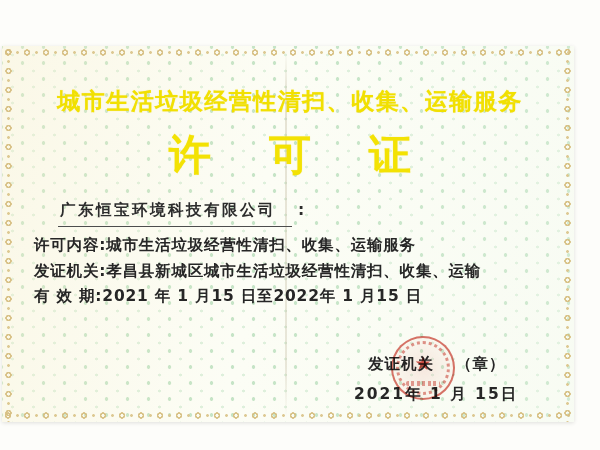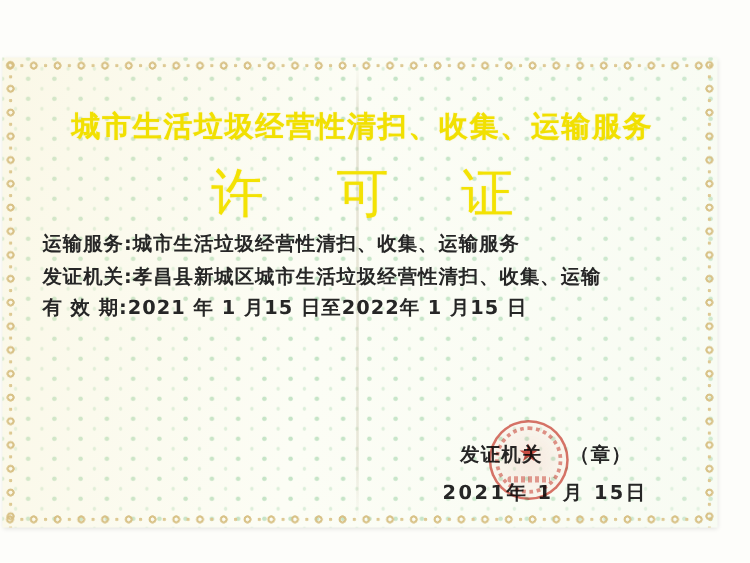--- a/index.html
+++ b/index.html
@@ -54,21 +54,21 @@
   .content{position:absolute;left:26px;right:22px;top:13px;color:#333;}
 
   .title1{
     margin-top:27px;text-align:center;
     color:#f1e001;font-size:23px;font-weight:bold;letter-spacing:1.5px;
     text-shadow:0 0 1px rgba(235,210,0,.55);
     white-space:nowrap;
   }
   .title2{
     margin-top:16px;text-align:center;
-    color:#f3e203;font-size:42px;font-weight:normal;line-height:44px;
+    color:#f3e203;font-size:42px;font-weight:bold;line-height:44px;
     letter-spacing:58px;text-indent:58px;
     text-shadow:0 0 1px rgba(235,210,0,.55);
     white-space:nowrap;
   }
 
   .recipient-row{
     margin-top:20px;margin-left:30px;
     font-size:15.5px;font-weight:600;color:#2c2c2c;letter-spacing:2.5px;line-height:26px;
   }
   .recipient{display:inline-block;border-bottom:1.5px solid #4d4d4d;padding:0 16px 3px 2px;}
@@ -116,27 +116,30 @@
     <div class="orn orn-h orn-bottom"></div>
     <div class="orn orn-v orn-left"></div>
     <div class="orn orn-v orn-right"></div>
 
     <div class="crease"></div>
 
     <div class="content">
       <div class="title1">城市生活垃圾经营性清扫、收集、运输服务</div>
       <div class="title2">许可证</div>
 
+      <div class="recipient-row">
+        <span class="recipient">广东恒宝环境科技有限公司</span><span class="colon">:</span>
+      </div>
 
       <div class="para">
       </div>
 
       <div class="fields">
         <div class="field-row">
-          <span>运输服务:</span><span>城市生活垃圾经营性清扫、收集、运输服务</span>
+          <span>许可内容:</span><span>城市生活垃圾经营性清扫、收集、运输服务</span>
         </div>
         <div class="field-row">
           <span>发证机关:</span><span>孝昌县新城区城市生活垃圾经营性清扫、收集、运输</span>
         </div>
         <div class="field-row">
           <span>有 效 期:</span><span>2021 年 1 月15 日至2022年 1 月15 日</span>
         </div>
       </div>
     </div>
 

